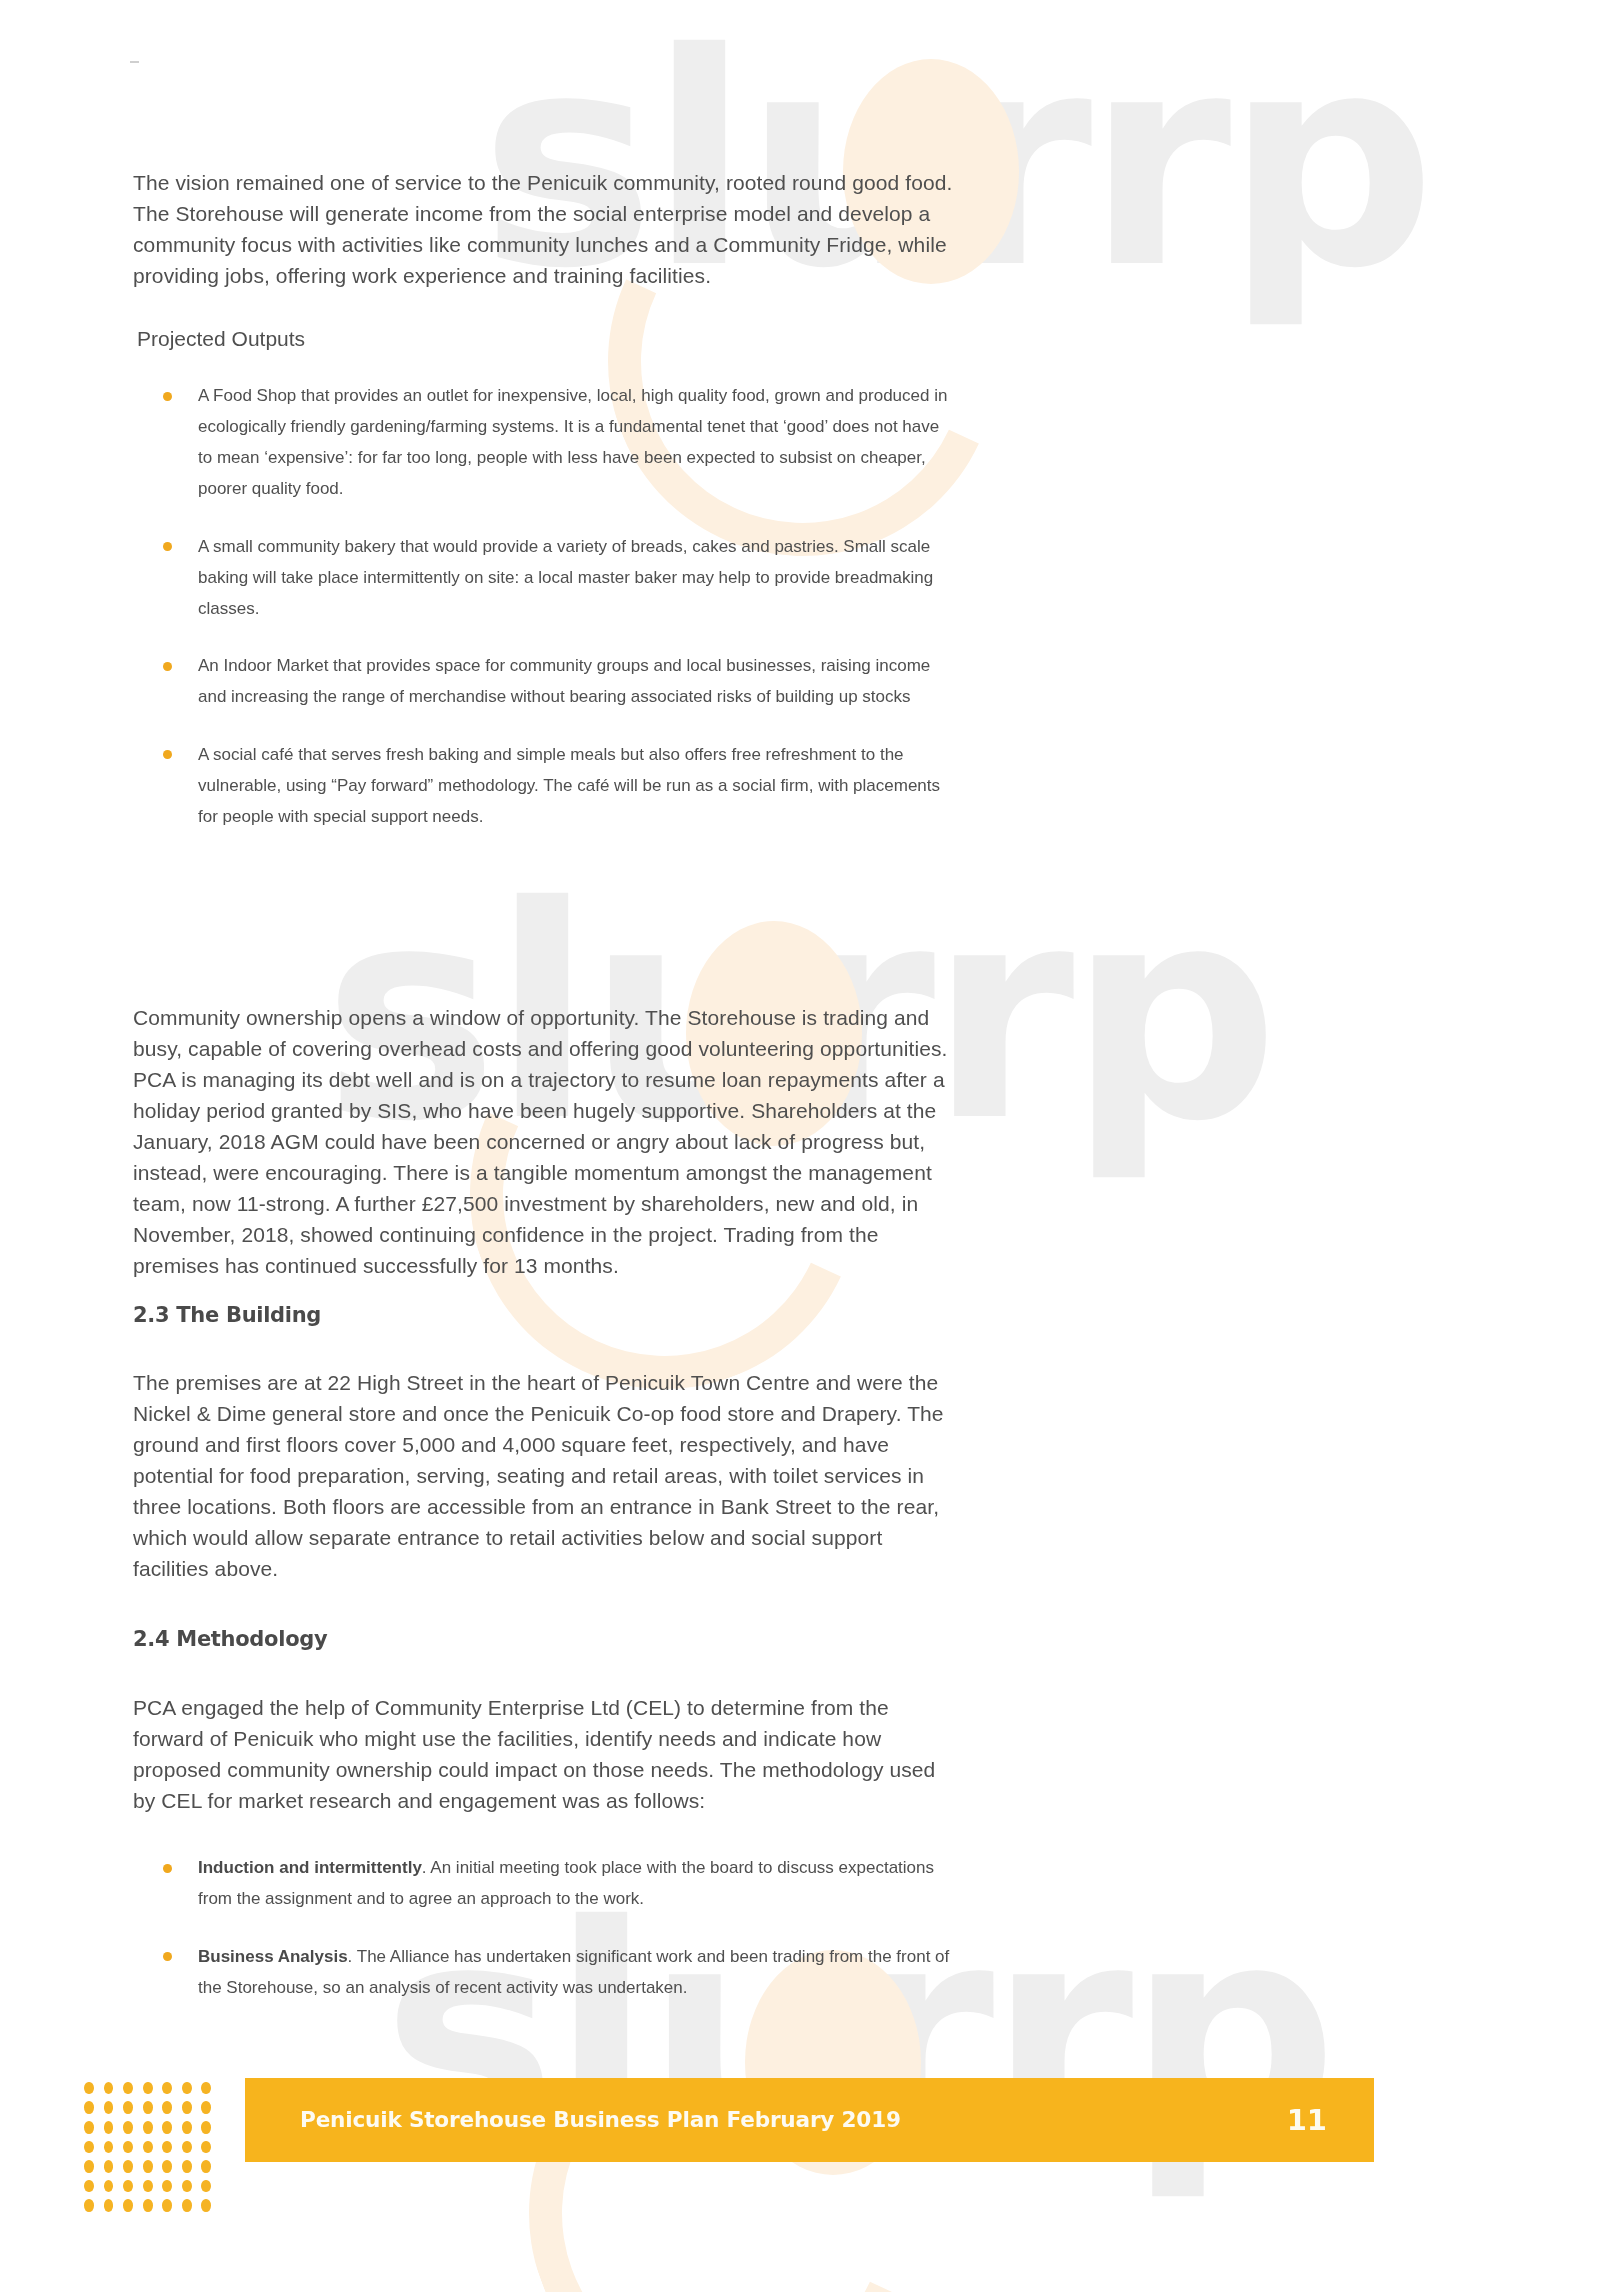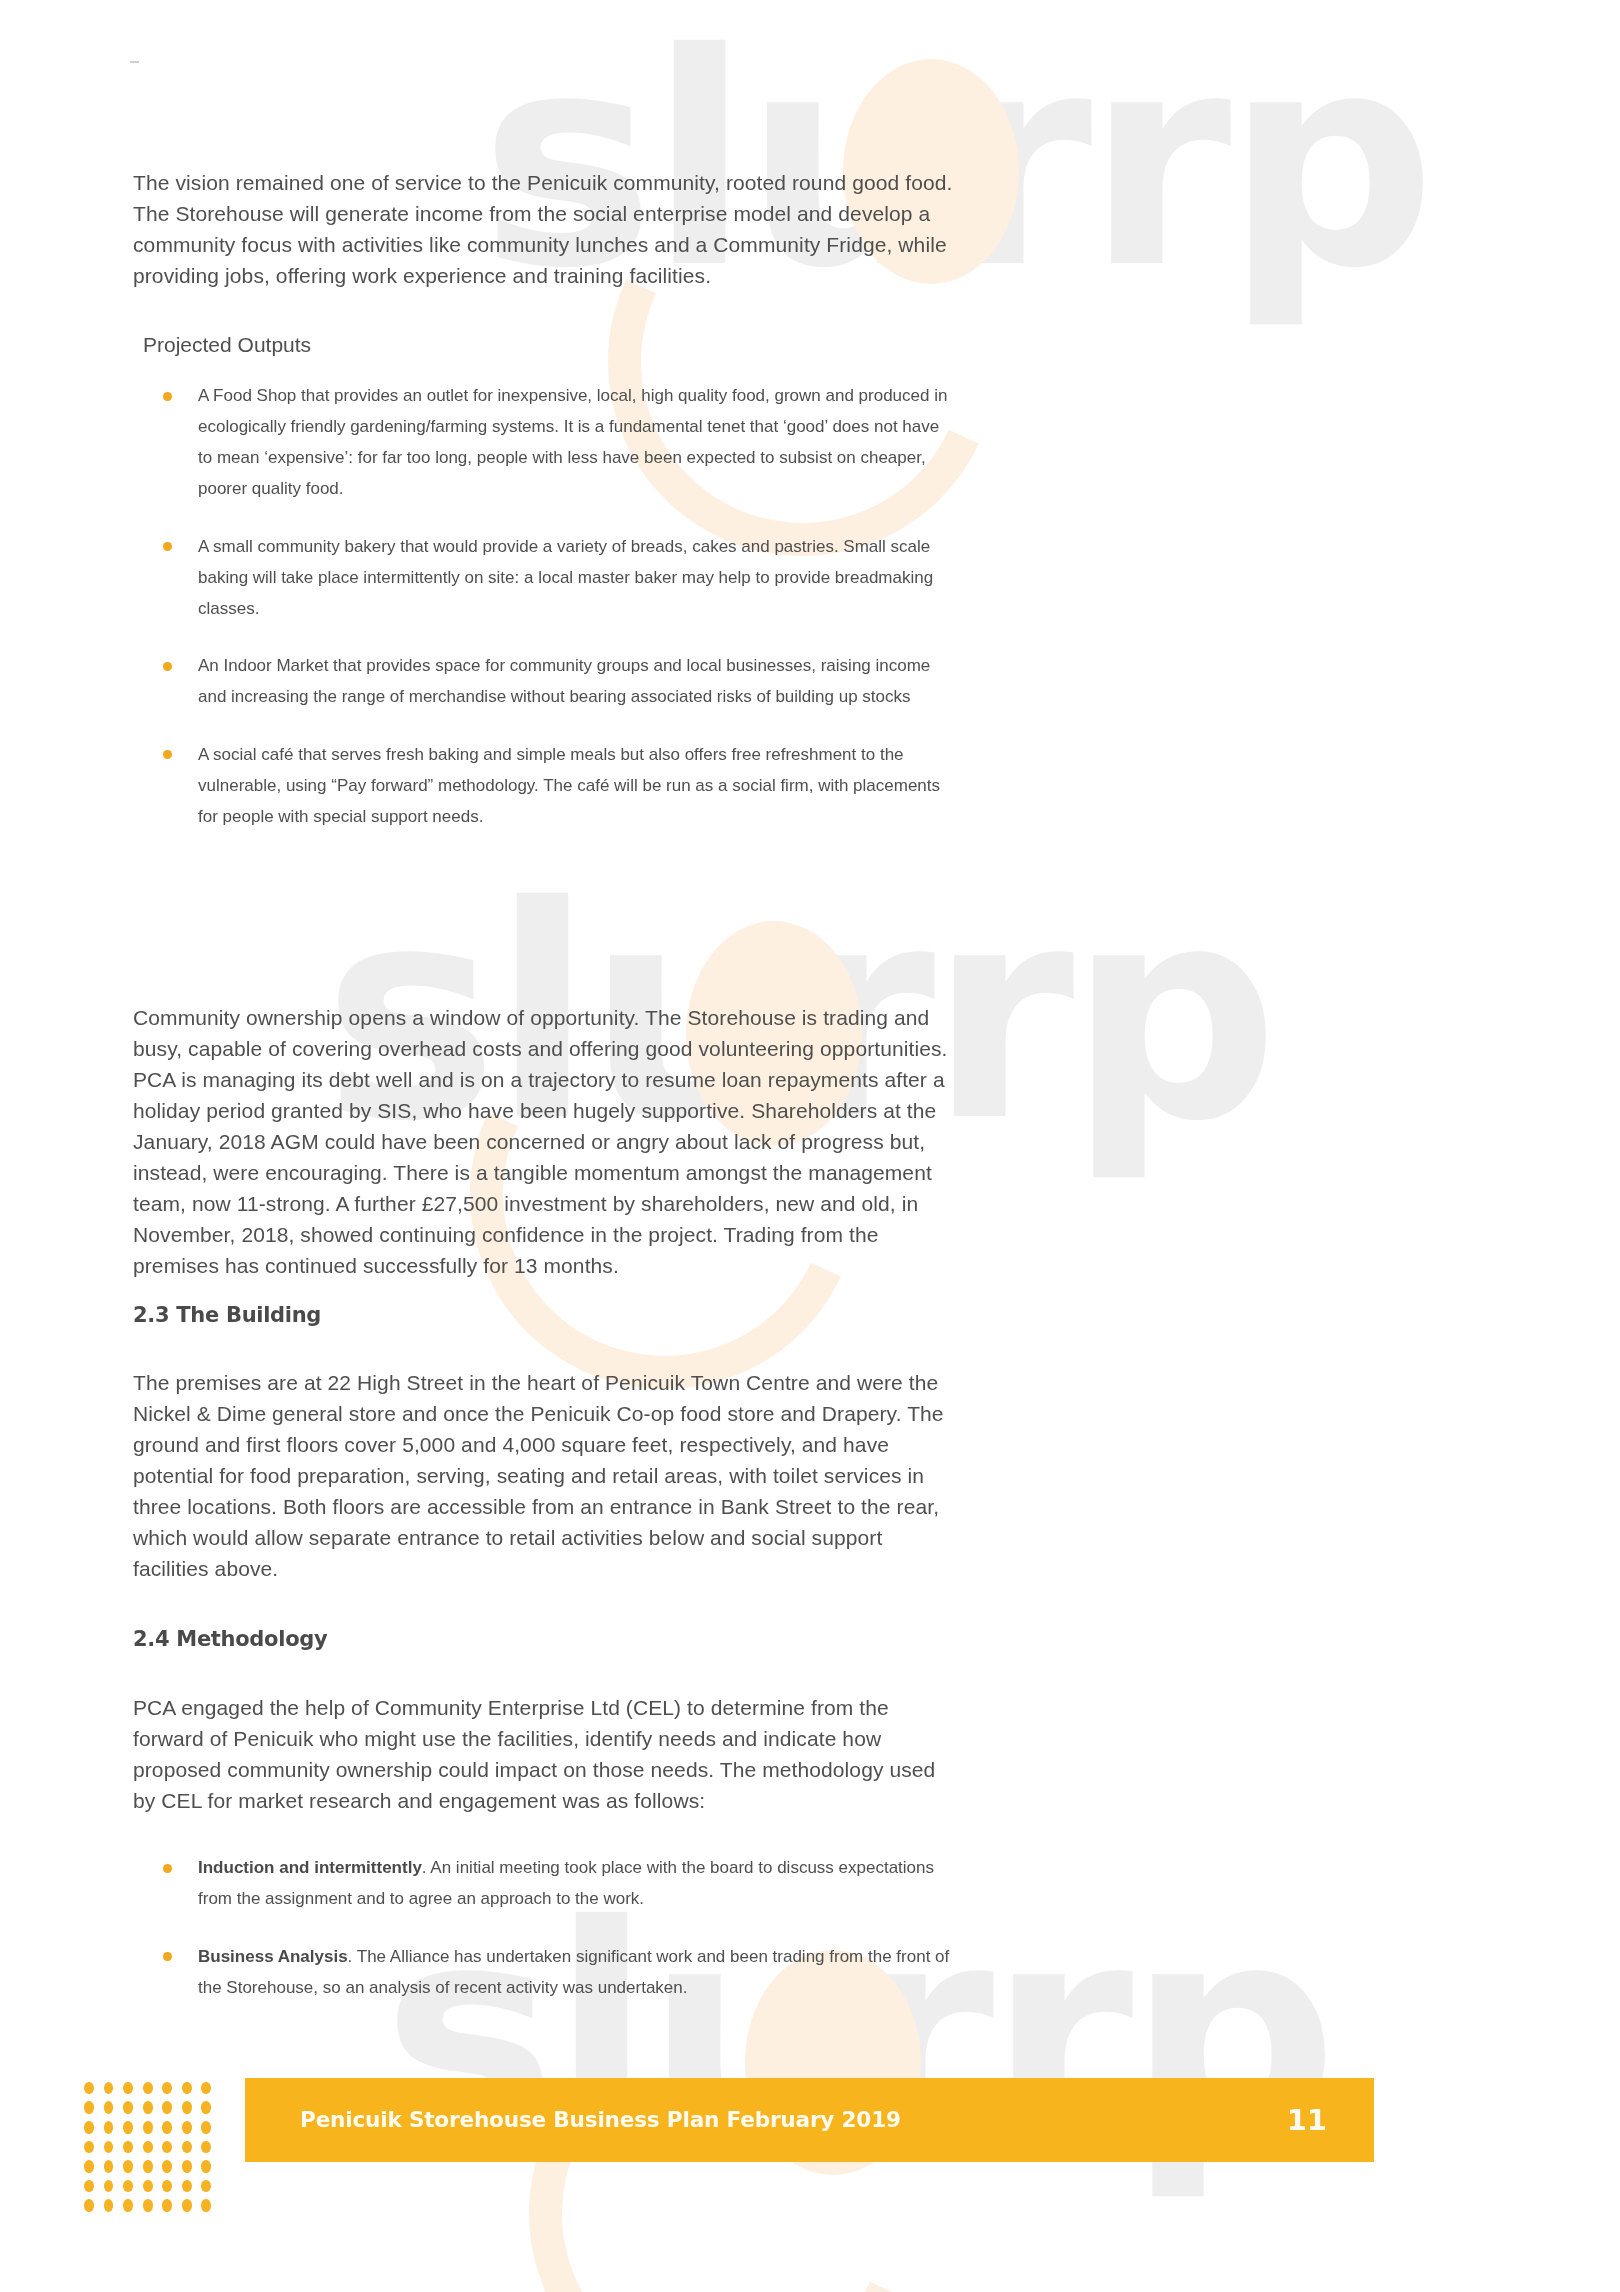--- a/index.html
+++ b/index.html
@@ -76,21 +76,21 @@
   }
   p.para {
     margin: 0;
     font-size: 21px;
     line-height: 31px;
     color: #4f4f4f;
     font-weight: 400;
     letter-spacing: 0.1px;
   }
   .label {
-    margin: 10px;
+    margin: 4px;
     font-size: 21px;
     line-height: 31px;
     color: #4f4f4f;
   }
   h2.heading {
     margin: 0;
     font-size: 21px;
     line-height: 29px;
     font-weight: 700;
     color: #4a4a4a;

